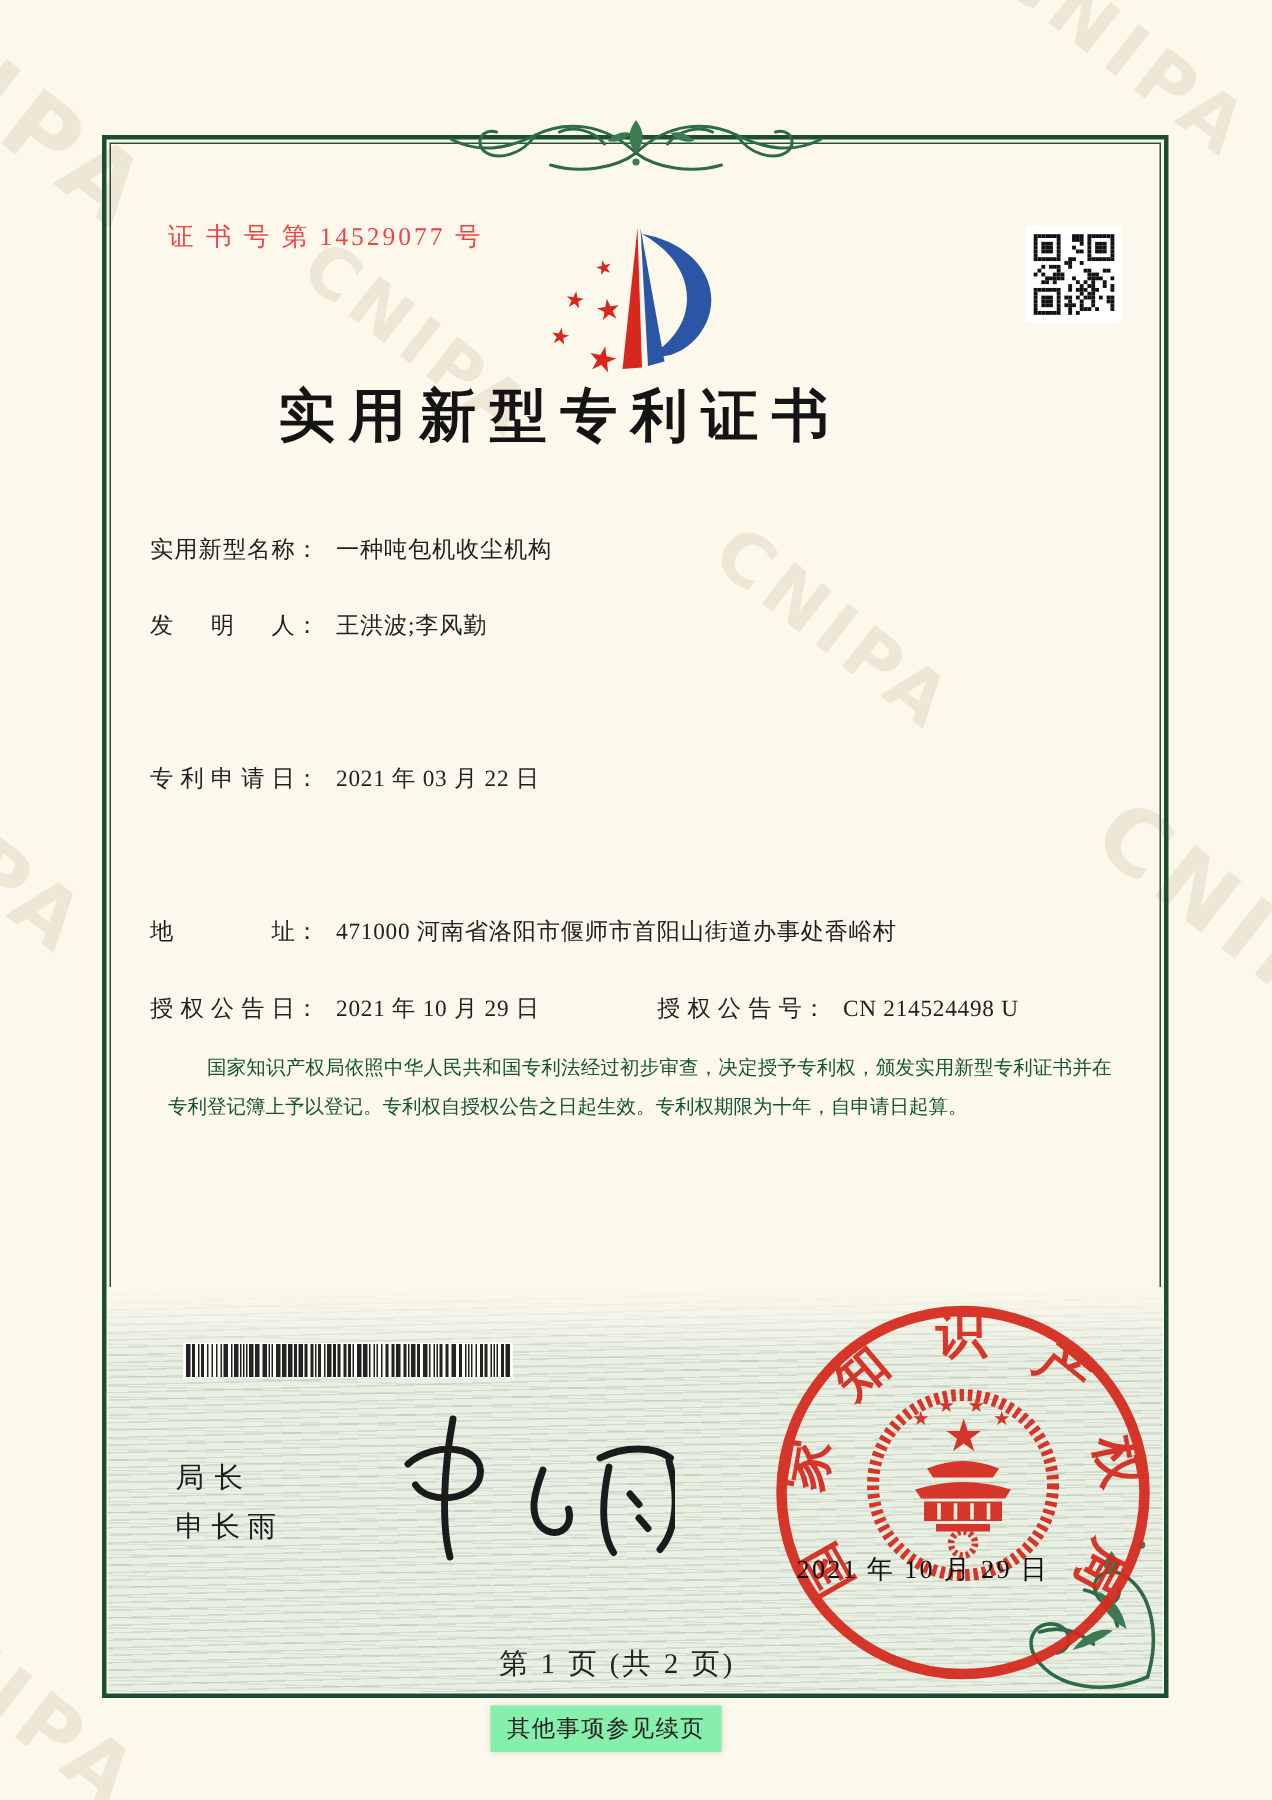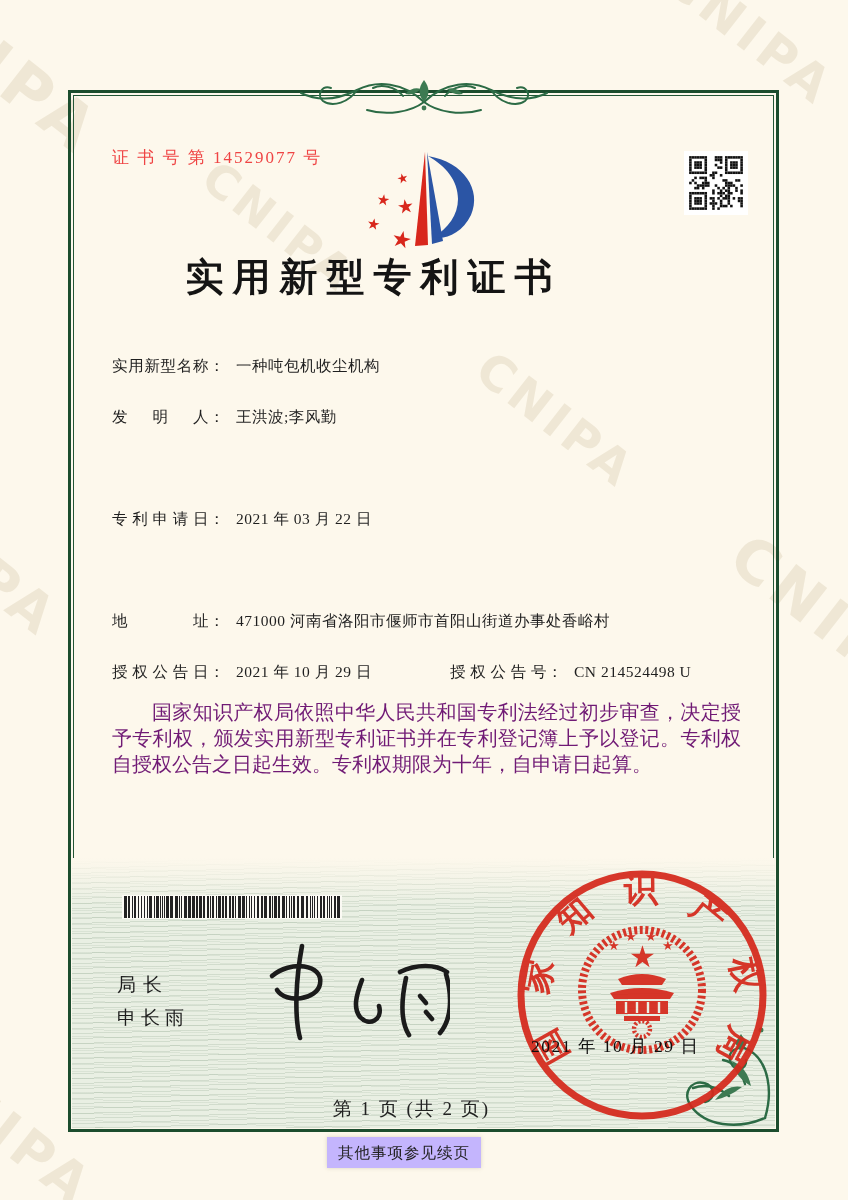--- a/index.html
+++ b/index.html
@@ -21,41 +21,41 @@
         linear-gradient(180deg,#fdf8ec 0,rgba(253,248,236,0) 48px),
         repeating-linear-gradient(178.5deg,rgba(138,163,138,.25) 0 1px,rgba(0,0,0,0) 1px 5px),
         repeating-linear-gradient(181.5deg,rgba(138,163,138,.16) 0 1px,rgba(0,0,0,0) 1px 7px),
         #e9efe3;}
 
   .abs{position:absolute;}
   #cert-no{left:112px;top:146px;font-size:17px;letter-spacing:2px;color:#ef4444;}
   #title{left:68px;top:252px;width:611px;text-align:center;font-size:38px;font-weight:700;
          letter-spacing:9px;color:#141414;}
 
-  .row{position:absolute;left:112px;width:640px;font-size:15.5px;color:#1f1f1f;letter-spacing:.5px;white-space:nowrap;}
+  .row{position:absolute;left:100px;width:640px;font-size:15.5px;color:#1f1f1f;letter-spacing:.5px;white-space:nowrap;}
   .lbl{display:inline-block;width:97px;text-align:justify;text-align-last:justify;vertical-align:bottom;}
   .val{margin-left:11px;}
   .pair2{position:absolute;left:338px;top:0;}
 
-  #body-text{left:112px;top:699px;width:629px;font-size:20px;line-height:26px;
-             text-align:justify;color:#701a75;}
+  #body-text{left:112px;top:699px;width:629px;font-size:13px;line-height:26px;
+             text-align:justify;color:#14532d;}
   #body-text p{margin:0;text-indent:2em;}
 
   #barcode{left:122px;top:895px;width:220px;height:24px;background:#fbfaf4;padding:1px 2px;box-sizing:border-box;}
   #director-title{left:117px;top:972px;font-size:19px;letter-spacing:7px;color:#1c1c1c;
                   font-family:"Liberation Sans","DejaVu Sans",sans-serif;}
   #director-name{left:117px;top:1005px;font-size:19px;letter-spacing:5px;color:#1c1c1c;
                  font-family:"Liberation Sans","DejaVu Sans",sans-serif;}
   #signature{left:250px;top:938px;}
   #seal{left:512px;top:865px;}
   #seal-date{left:531px;top:1034px;font-size:17.5px;letter-spacing:1.5px;color:#0e0e0e;z-index:5;}
 
   #page-info{left:56px;top:1096px;width:711px;text-align:center;font-size:19px;letter-spacing:2px;color:#222;}
   #continuation{left:327px;top:1137px;width:154px;height:31px;line-height:31px;text-align:center;
-                background:#c4b5fd;box-shadow:0 0 4px rgba(180,170,140,.45);font-size:15.5px;color:#222;
+                background:#86efac;box-shadow:0 0 4px rgba(180,170,140,.45);font-size:15.5px;color:#222;
                 letter-spacing:1px;}
   svg{display:block;}
 </style>
 </head>
 <body>
 
 <div id="page">
 
   <div class="wm" style="left:-85px;top:-45px;font-size:64px;letter-spacing:8px;">CNIPA</div>
   <div class="wm" style="left:690px;top:-50px;font-size:50px;letter-spacing:6px;">CNIPA</div>

